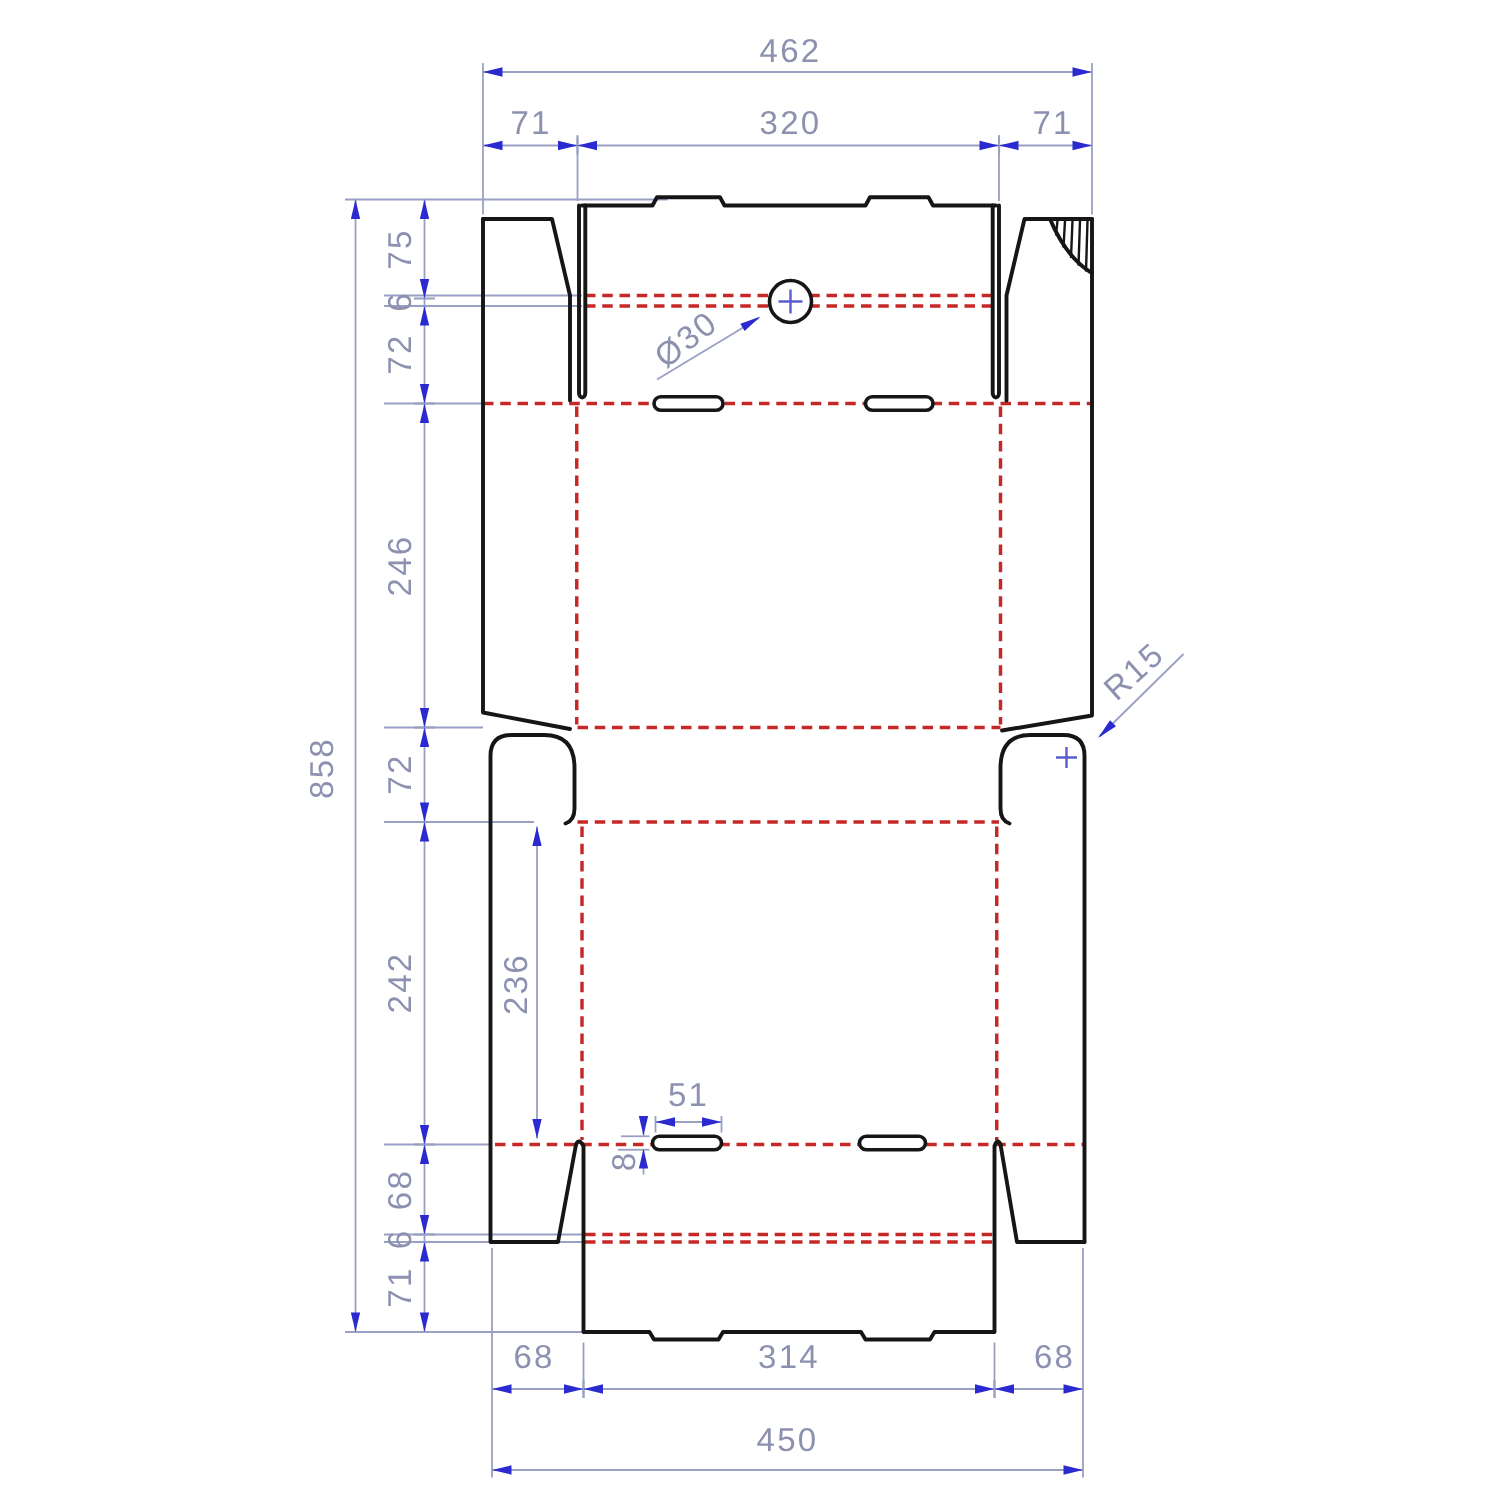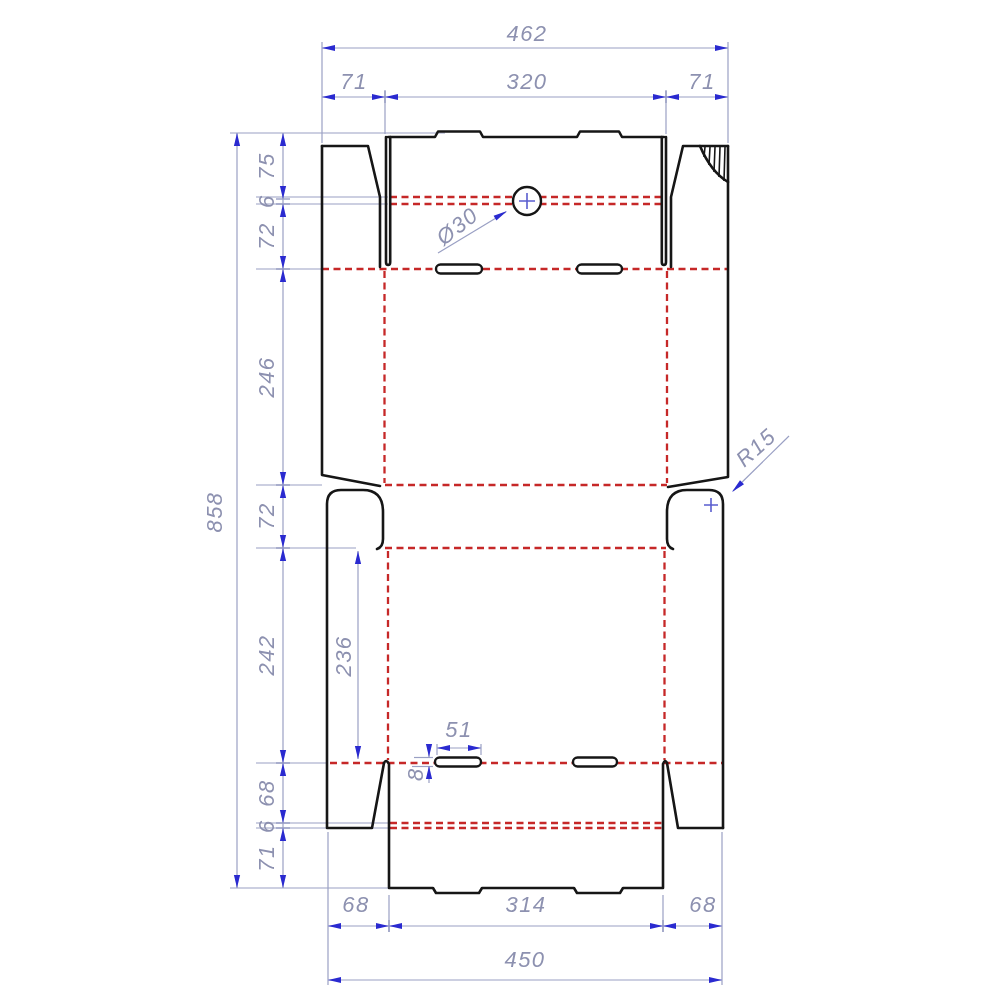--- a/index.html
+++ b/index.html
@@ -1,19 +1,19 @@
 <!DOCTYPE html>
 <html style="--cut: #161616; --crease: #c62828; --dimline: #9aa0c4; --arrow: #2a2ad0; --dimtext: #8d91b0; --bg: #ffffff;"><head>
 <meta charset="utf-8">
 <style>
   :root{
     --cut:#161616; --crease:#c62828; --dimline:#9aa0c4; --arrow:#2a2ad0; --dimtext:#8d91b0; --bg:#ffffff;
   }
   html,body{margin:0;padding:0;background:var(--bg);}
-  .page{width:1000px;height:1000px;background:var(--bg);position:relative;overflow:hidden;font-style:italic;}
+  .page{width:1000px;height:1000px;background:var(--bg);position:relative;overflow:hidden;}
   svg{display:block;}
   .cut{stroke:var(--cut);stroke-width:2.6;fill:none;stroke-linejoin:round;stroke-linecap:round;}
   .cutfill{stroke:var(--cut);stroke-width:2.4;fill:#ffffff;}
   .hatch{stroke:var(--cut);stroke-width:1.6;fill:none;}
   .crease{stroke:var(--crease);stroke-width:2.3;fill:none;stroke-dasharray:7 4.5;}
   .ext{stroke:var(--dimline);stroke-width:1.2;fill:none;}
   .tick{stroke:var(--dimline);stroke-width:1.4;fill:none;}
   .arrow{fill:var(--arrow);stroke:none;}
   .cross{stroke:#5a5ecf;stroke-width:1.6;fill:none;}
   text{font-family:"Liberation Sans","DejaVu Sans",sans-serif;font-size:22px;letter-spacing:1.5px;

